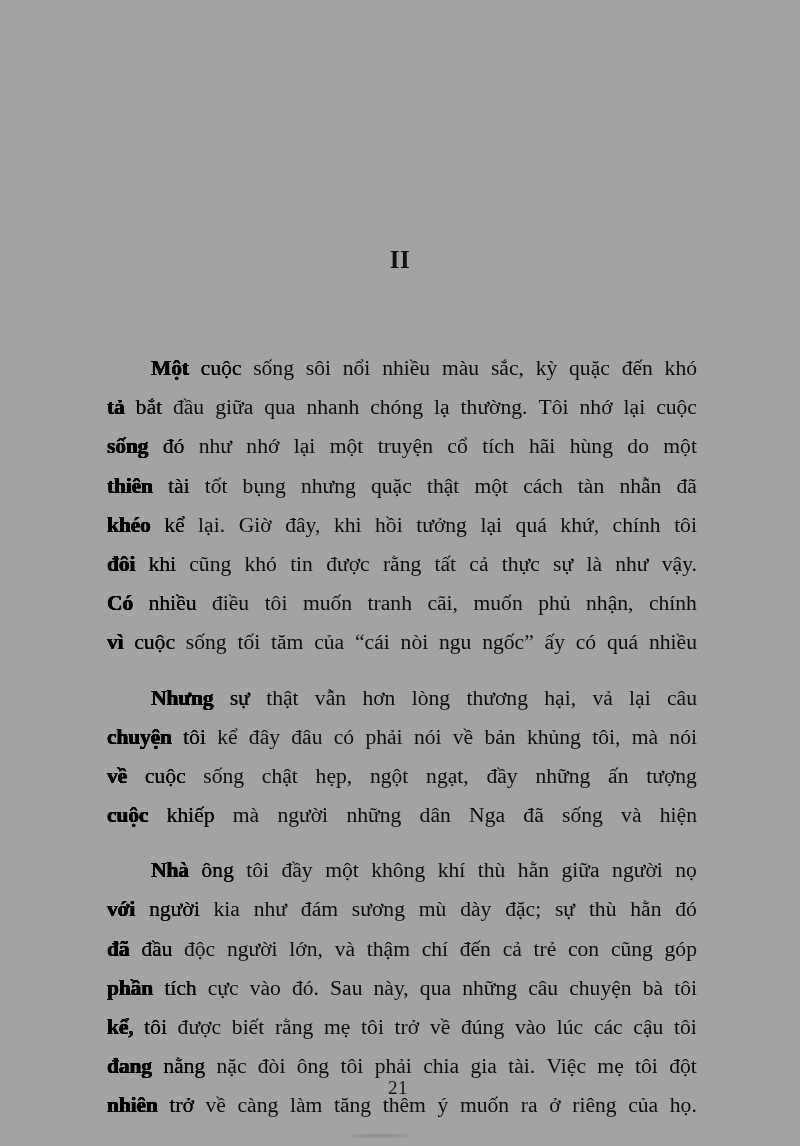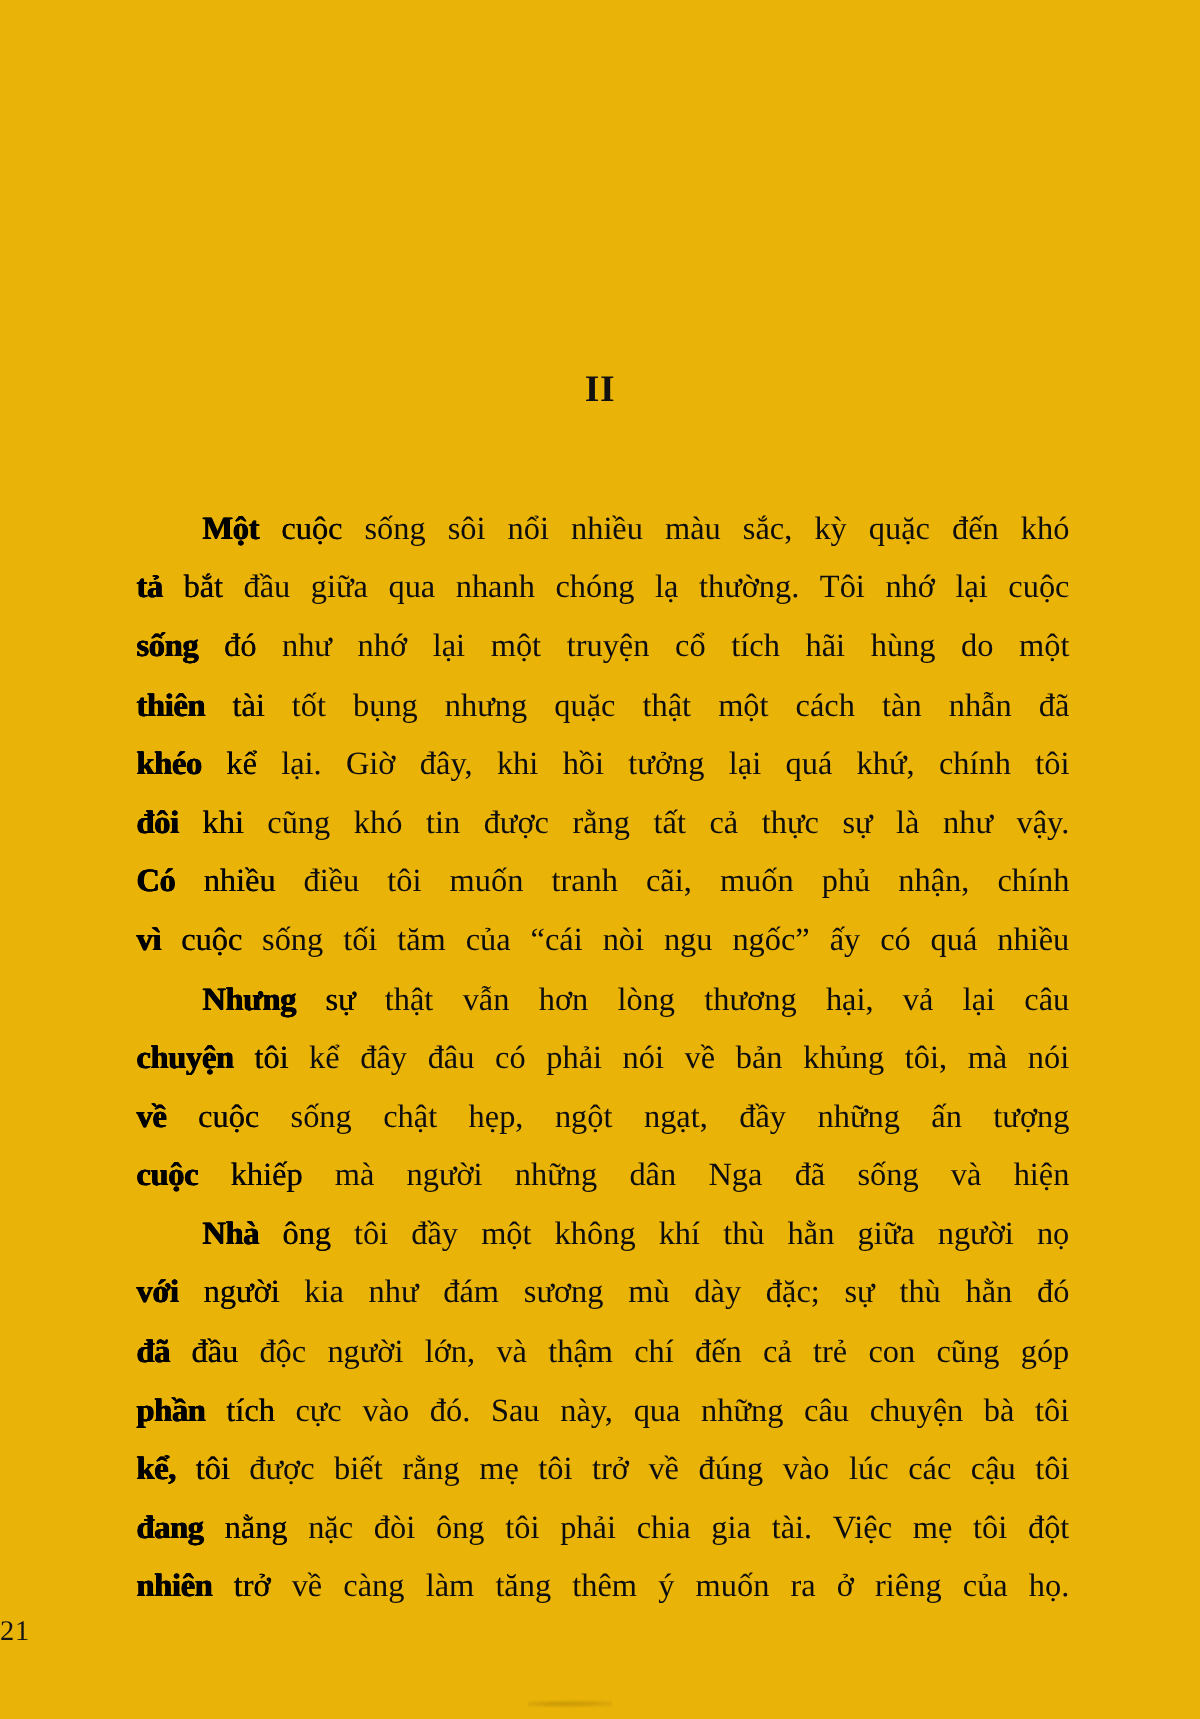--- a/index.html
+++ b/index.html
@@ -13,21 +13,21 @@
     position: relative;
     overflow: hidden;
     font-family: "Liberation Serif", "DejaVu Serif", serif;
     color: #0a0a0a;
     -webkit-font-smoothing: antialiased;
   }
 
   .page {
     position: absolute;
     inset: 0;
-    background: #eab308;
+    background: #a3a3a3;
   }
 
   
   .chapter-heading {
     position: absolute;
     top: 246px;
     left: 0;
     width: 800px;
     text-align: center;
     font-size: 25px;
@@ -38,21 +38,21 @@
 
   
   .textblock {
     position: absolute;
     top: 333px;
     left: 91px;
     width: 622px;
   }
 
   .para {
-    margin: 0;
+    margin: 16px;
     text-align: justify;
     text-justify: inter-word;
     font-size: 21.6px;
     line-height: 39.2px;
     color: #0d0d0d;
     text-indent: 0;
   }
 
   
   .line {
@@ -86,20 +86,21 @@
     color: #050505;
     text-shadow: 0.25px 0 0 #0a0a0a;
   }
 
   
   .folio {
     position: absolute;
     top: 1077px;
     left: 0;
     width: 796px;
+    text-align: center;
     font-size: 19px;
     color: #141414;
     letter-spacing: 0.5px;
   }
 
   
   .smudge {
     position: absolute;
     top: 1133px;
     left: 352px;

